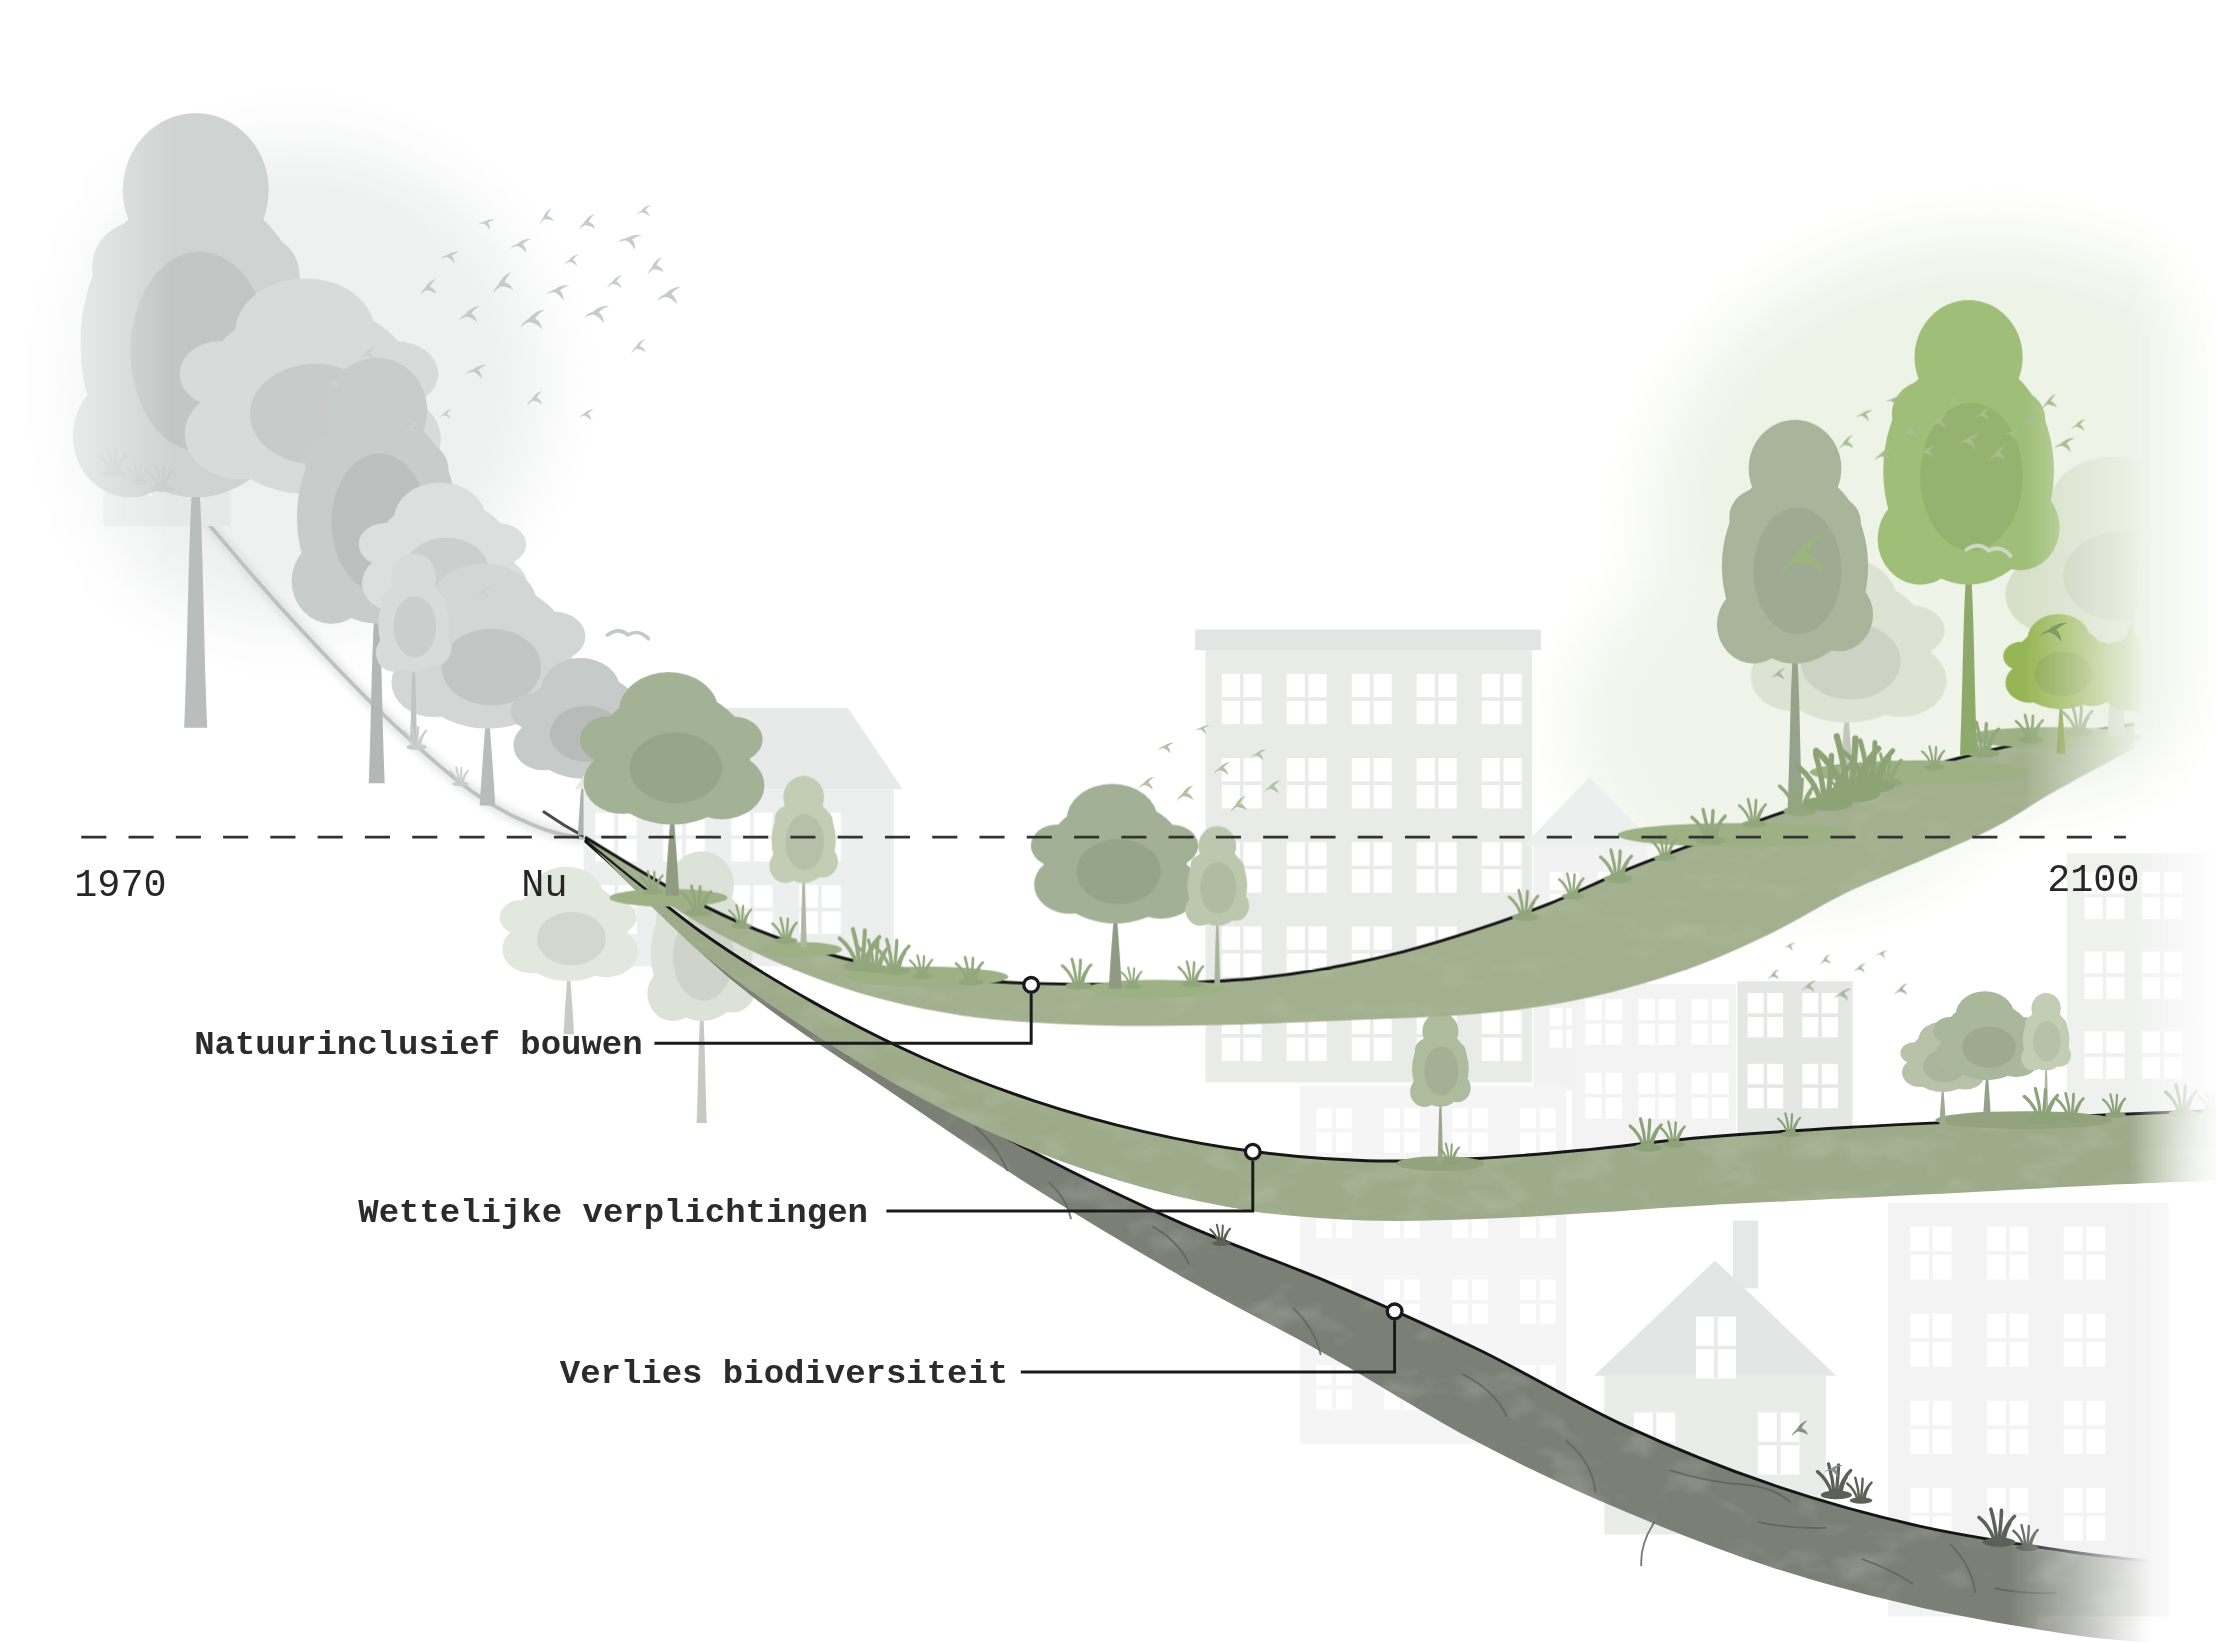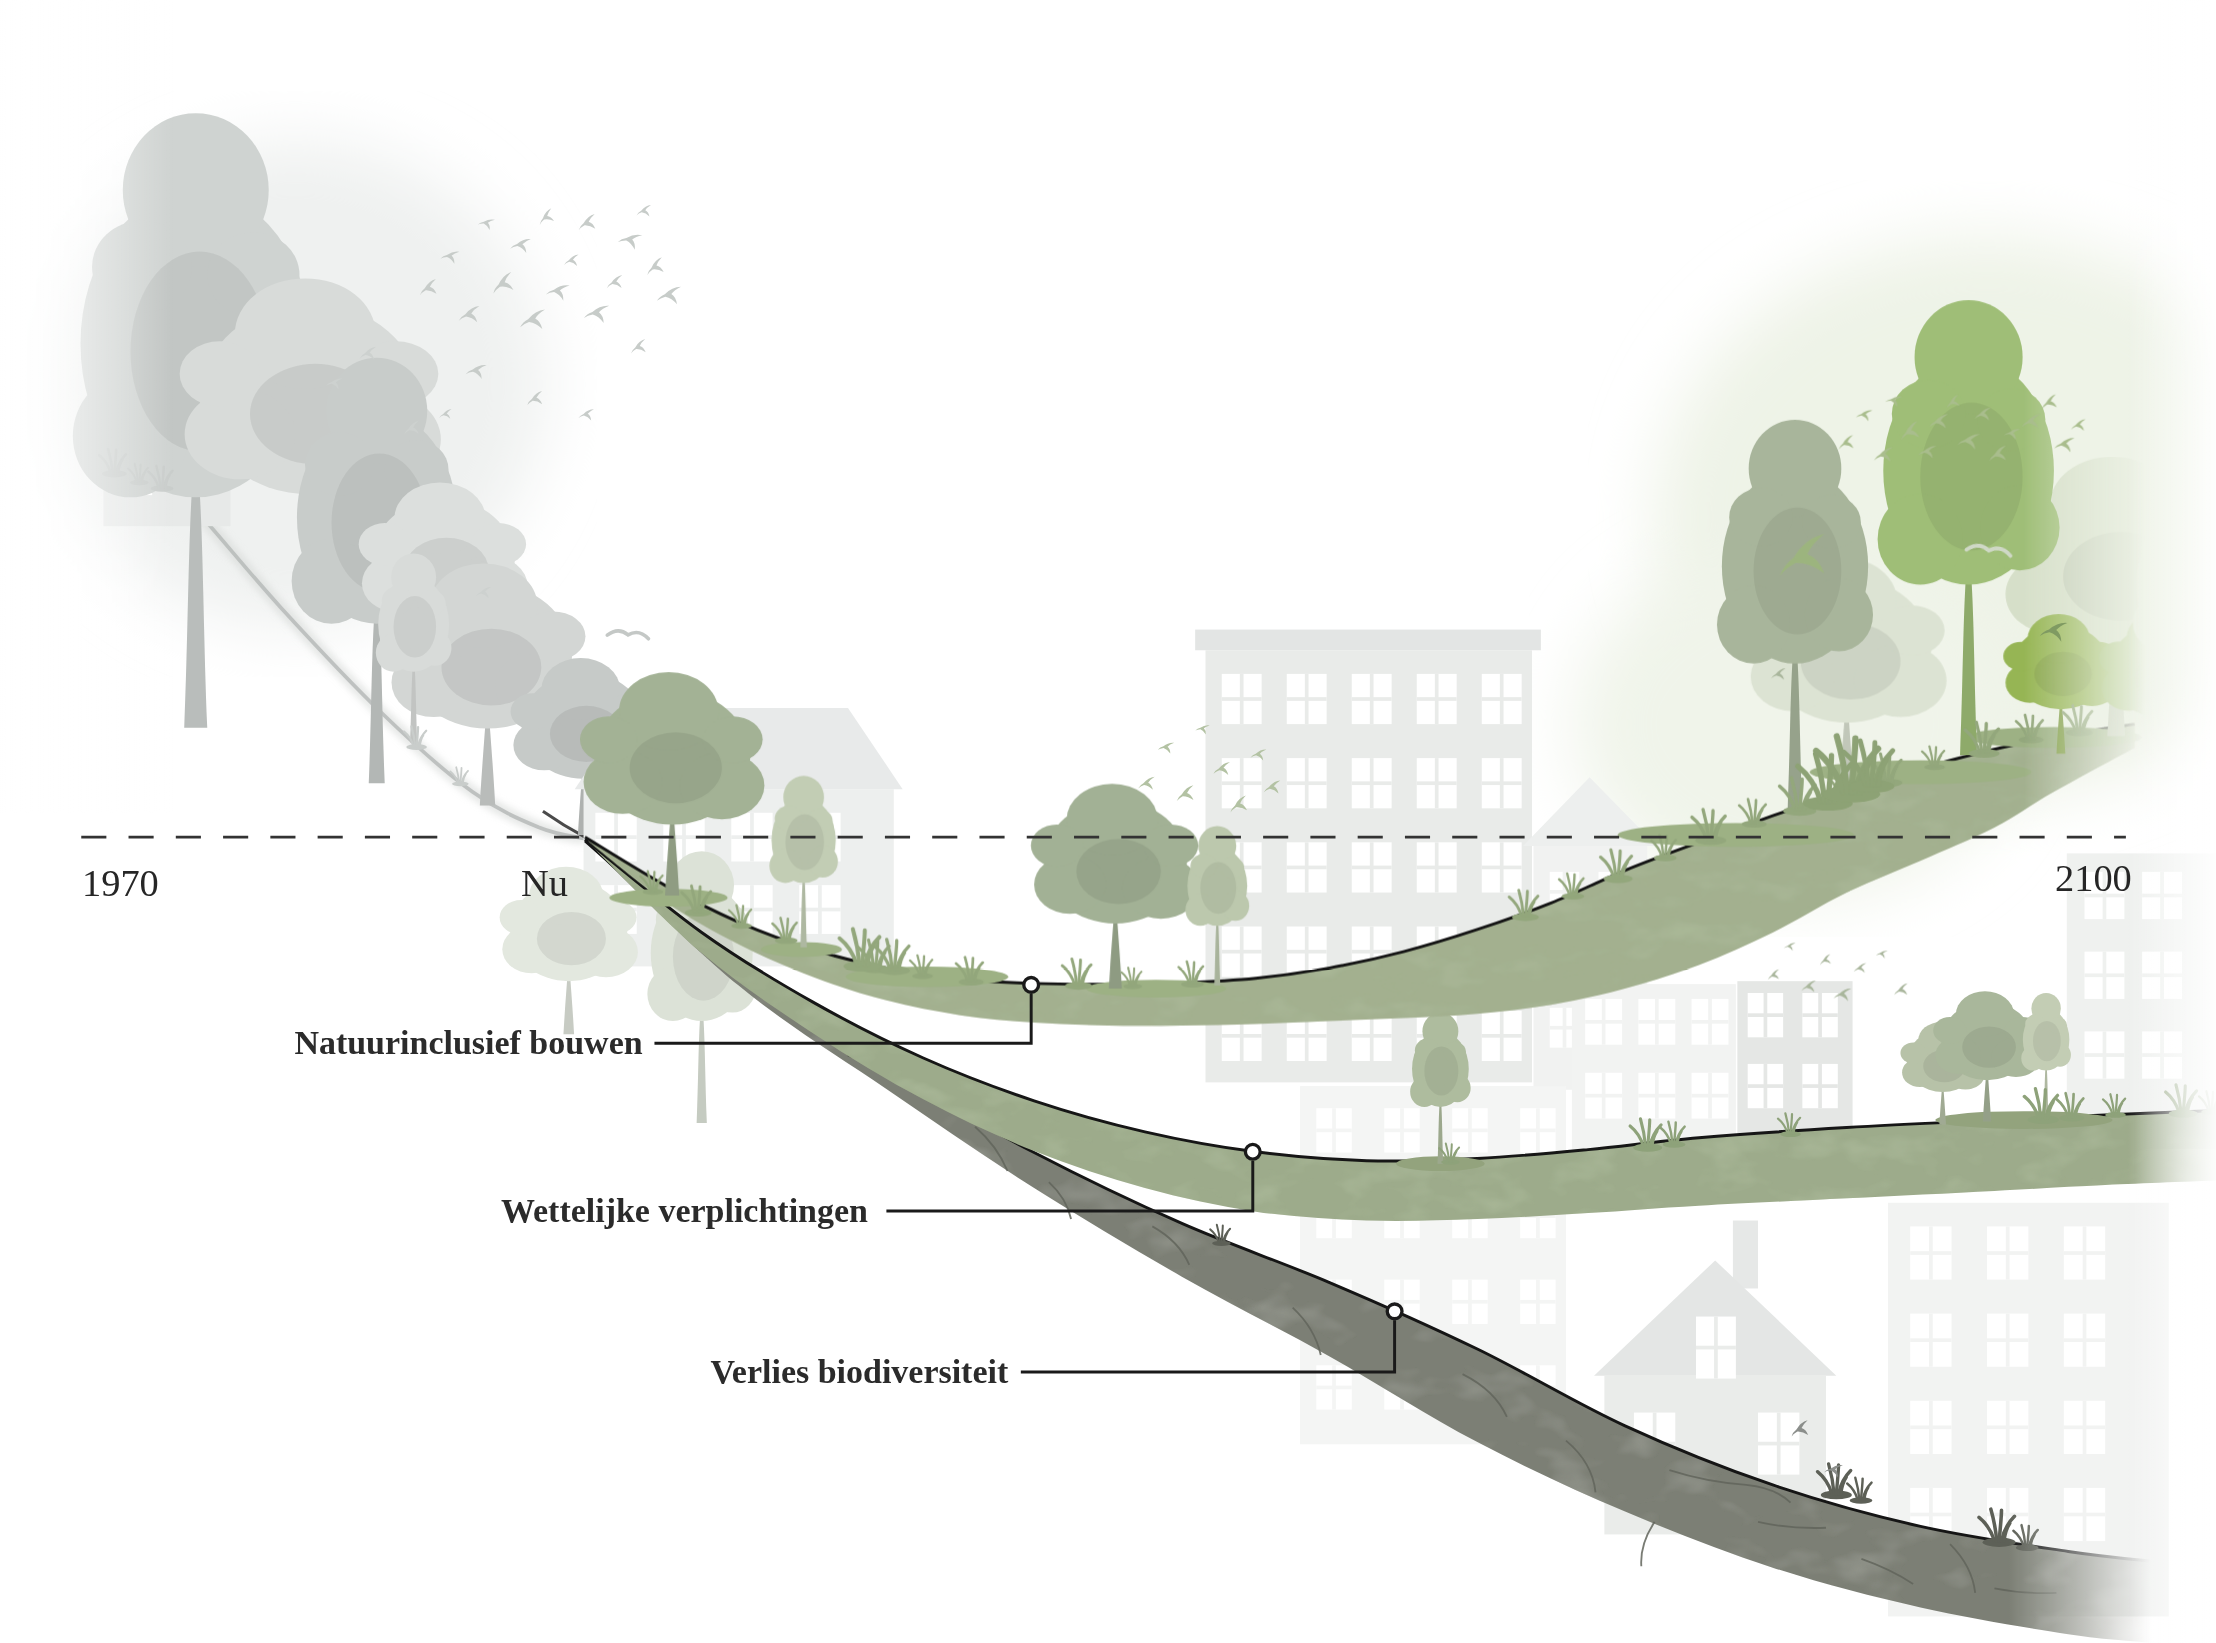--- a/index.html
+++ b/index.html
@@ -1,17 +1,17 @@
 <!DOCTYPE html>
 <html style="font-size:11.8px"><head>
 <meta charset="utf-8">
 <style>
   html,body{margin:0;padding:0;background:#fff;}
   .stage{position:relative;width:2216px;height:1644px;background:#ffffff;overflow:hidden;
-         font-family:Liberation Serif, serif;}
+         font-family:Liberation Mono, monospace;}
   svg{position:absolute;left:0;top:0;}
   text{fill:#262626;}
   .tick{font-size:52px;font-weight:400;}
   .scenario{font-size:46px;font-weight:700;fill:#2b2b2b;}
 </style>
 </head>
 <body>
 
 <div class="stage">
 <svg viewBox="0 0 3000 2225" width="2216" height="1644">

